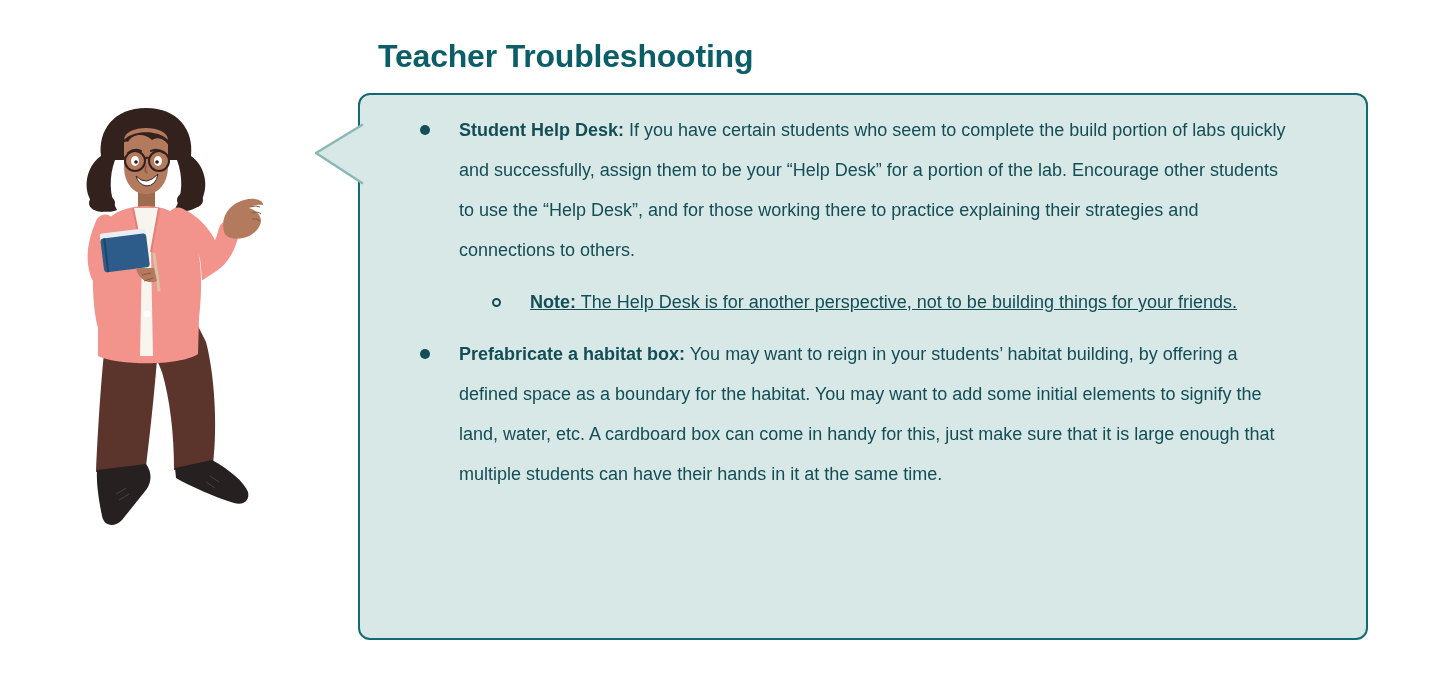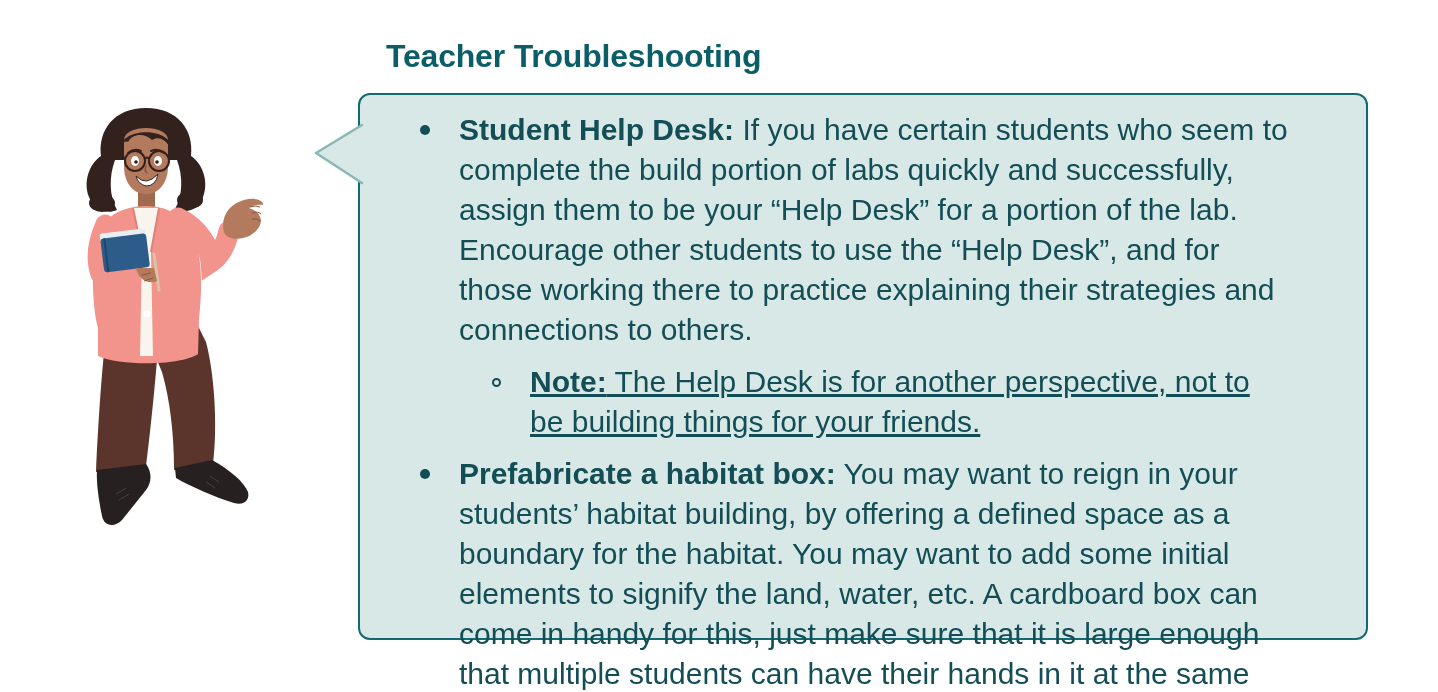--- a/index.html
+++ b/index.html
@@ -5,40 +5,40 @@
   html,body{margin:0;padding:0;background:#ffffff;}
   body{
     width:1438px;height:692px;position:relative;overflow:hidden;
     font-family:"Liberation Sans","DejaVu Sans",sans-serif;
     -webkit-font-smoothing:antialiased;
   }
   .stage{position:absolute;inset:0;background:#ffffff;}
 
   
   .page-title{
-    position:absolute;left:386px;top:38px;margin:0;
+    position:absolute;left:378px;top:38px;margin:0;
     font-size:32px;font-weight:700;color:#0b5e68;letter-spacing:-0.2px;
   }
 
   
   .teacher{position:absolute;left:58px;top:104px;width:232px;height:442px;}
 
   
   .bubble{
     position:absolute;left:358px;top:93px;width:1010px;height:547px;
     box-sizing:border-box;background:#d8e8e6;
     border:2px solid #136a70;border-radius:12px;
   }
   .bubble-tail{position:absolute;left:310px;top:119px;width:54px;height:70px;z-index:3;}
 
   
   .list{position:absolute;left:0;right:0;top:0;padding:15px 36px 0 0;}
   .li{
     position:relative;margin:0 0 12px 0;
-    font-size:30px;line-height:40px;color:#134d56;
+    font-size:18px;line-height:40px;color:#134d56;
   }
   .li .txt{margin:0;}
   .li.l1{padding-left:99px;}
   .li.l1 .txt{max-width:832px;}
   .li.l2{padding-left:170px;text-decoration:underline;}
   .li.l2 .txt{max-width:752px;}
   .marker{position:absolute;display:block;}
   .marker.disc{
     left:60px;top:15px;width:10px;height:10px;border-radius:50%;
     background:#134d56;

